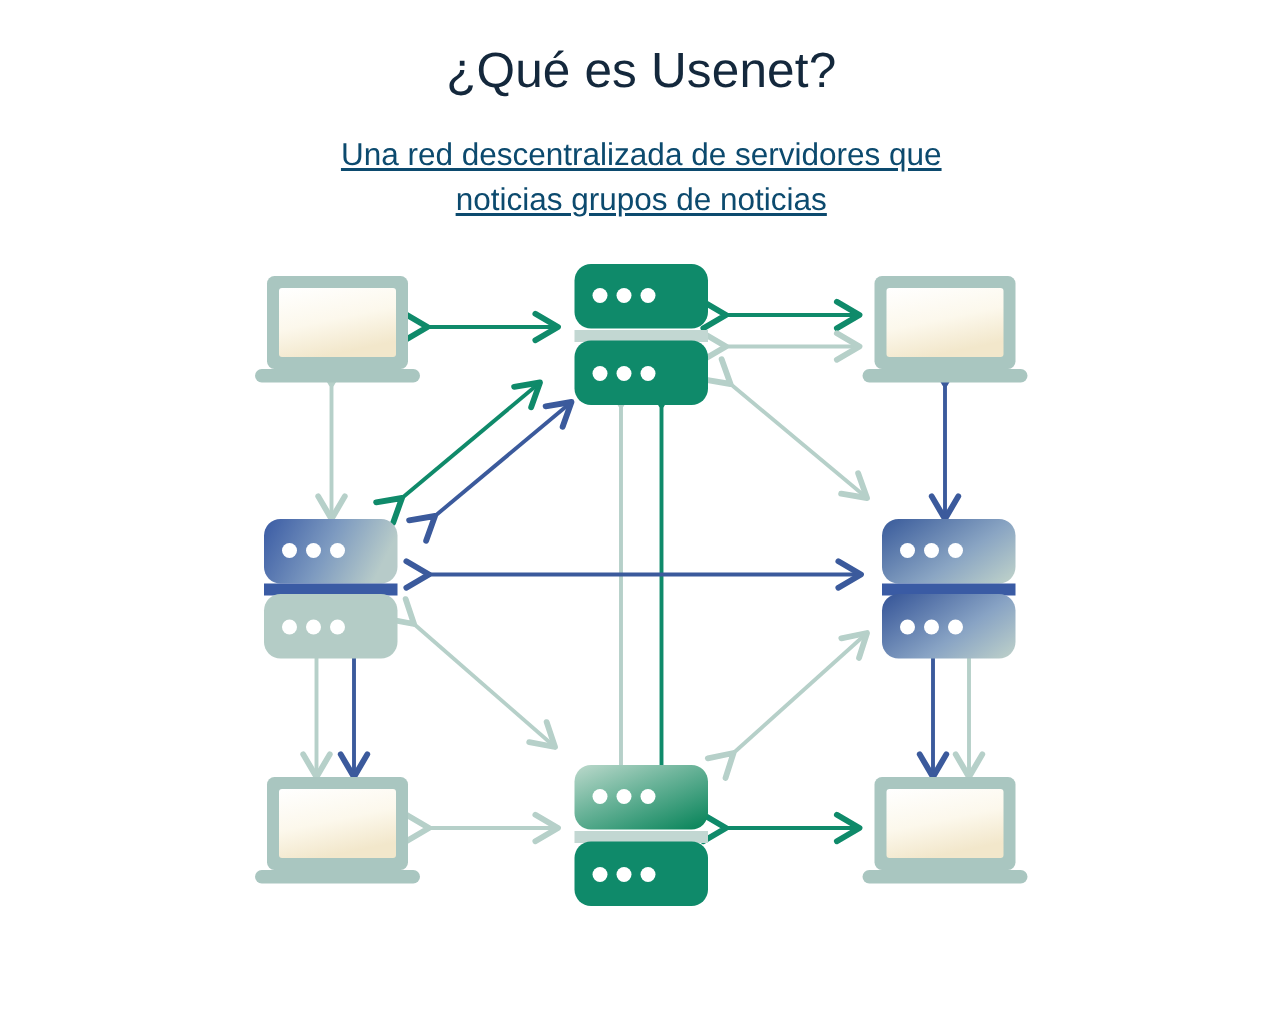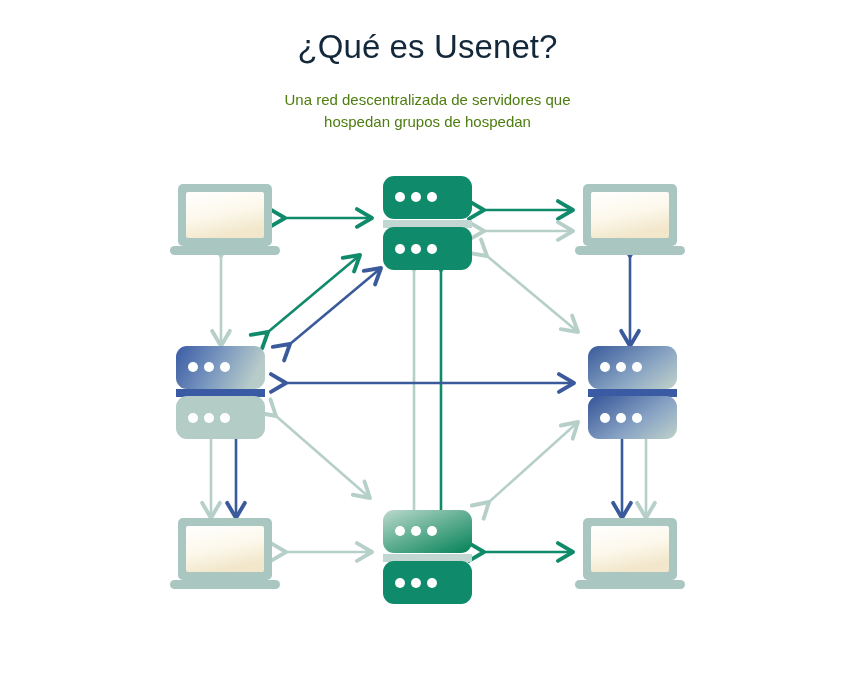--- a/index.html
+++ b/index.html
@@ -33,26 +33,27 @@
   }
   .title {
     font-size: 33px;
     font-weight: 400;
     color: #14283c;
     letter-spacing: 0.1px;
     margin: 0;
     line-height: 1.25;
   }
   .subtitle {
-    font-size: 15px;
+    font-size: 21px;
     font-weight: 400;
-    color: #4d7c0f;
+    color: #0c4a6e;
     line-height: 1.42;
     margin: 22px auto 0 auto;
     width: 470px;
+    text-decoration: underline;
   }
 
   
   .diagram-wrap {
     position: absolute;
     top: 160px;
     left: 0;
     width: 855px;
     height: 450px;
   }
@@ -89,21 +90,21 @@
 </style>
 </head>
 <body>
 
 <div id="infographic">
 
   <div class="header">
     <h1 class="title">¿Qué es Usenet?</h1>
     <div class="subtitle">
       <span>Una red descentralizada de servidores que</span><br>
-      <span>hospedan grupos de hospedan</span>
+      <span>noticias grupos de noticias</span>
     </div>
   </div>
 
   <div class="diagram-wrap">
     <svg class="diagram-svg" viewBox="0 0 855 450" xmlns="http://www.w3.org/2000/svg">
       <defs>
 
         <linearGradient id="gScreen" x1="0" y1="0" x2="0.35" y2="1">
           <stop offset="0%" stop-color="#ffffff"></stop>
           <stop offset="55%" stop-color="#fcf8ec"></stop>

